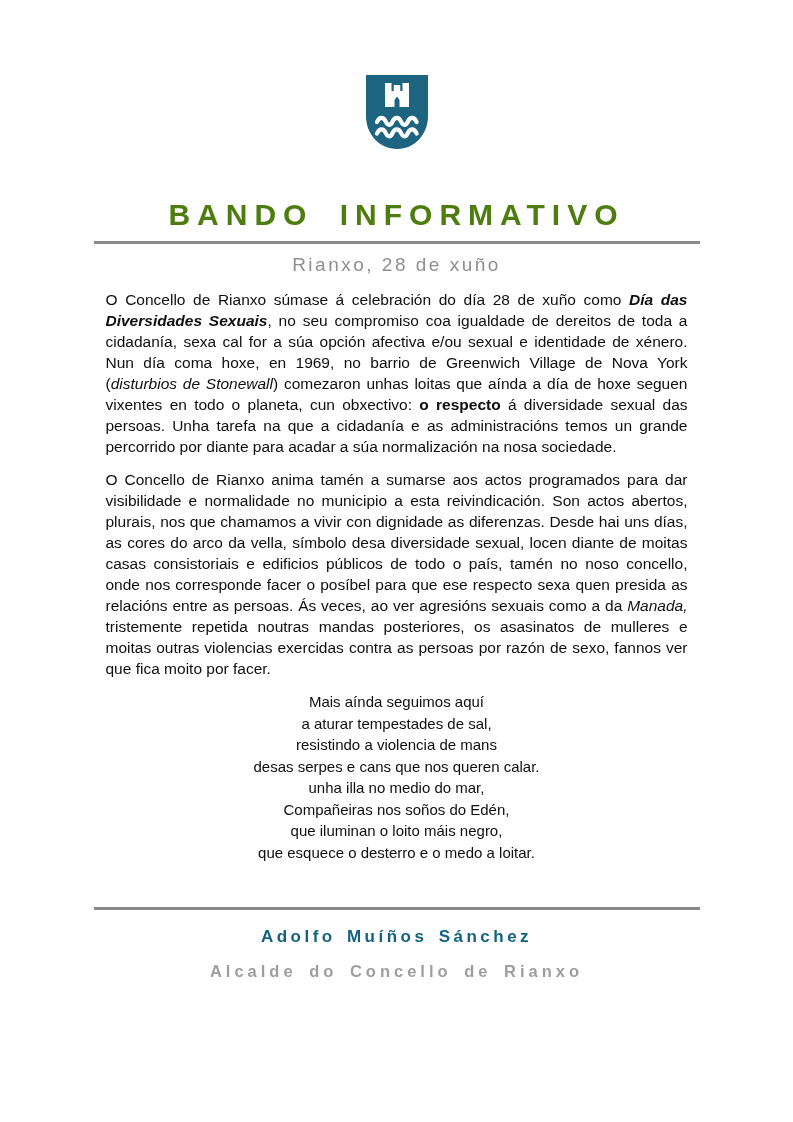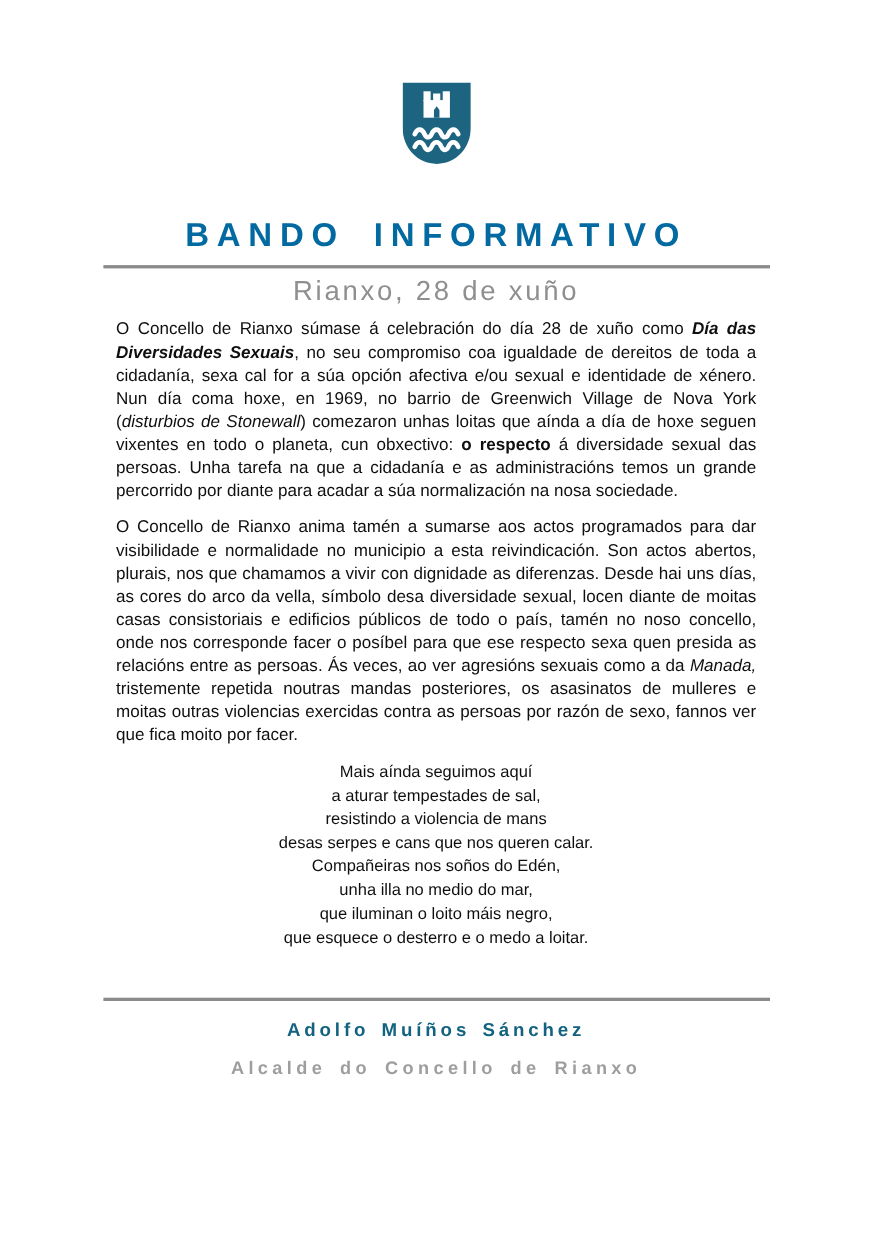--- a/index.html
+++ b/index.html
@@ -24,32 +24,32 @@
   .logo-wrap svg { display: block; }
 
   .doc-title {
     margin-top: 48px;
     text-align: center;
     font-size: 30px;
     line-height: 36px;
     font-weight: 700;
     letter-spacing: 7px;
     word-spacing: 11px;
-    color: #0369a1;
+    color: #4d7c0f;
   }
   .rule {
     width: 606px;
     height: 3px;
     background: #8a8a8a;
     margin: 8px auto 0 auto;
   }
   .date-line {
     margin-top: 9px;
     text-align: center;
-    font-size: 25px;
+    font-size: 19px;
     line-height: 24px;
     letter-spacing: 2.5px;
     color: #8f8f8f;
   }
 
   .content {
     width: 606px;
     margin: 0 auto;
     font-size: 15.5px;
     line-height: 21px;
@@ -127,22 +127,22 @@
   <div class="date-line">Rianxo, 28 de xuño</div>
 
   <div class="content">
     <p class="para-1"><span class="seg-normal">O Concello de Rianxo súmase á celebración do día 28 de xuño como </span><span class="seg-bold-italic">Día das Diversidades Sexuais</span><span class="seg-normal">, no seu compromiso coa igualdade de dereitos de toda a cidadanía, sexa cal for a súa opción afectiva e/ou sexual e identidade de xénero. Nun día coma hoxe, en 1969, no barrio de Greenwich Village de Nova York (</span><span class="seg-italic">disturbios de Stonewall</span><span class="seg-normal">) comezaron unhas loitas que aínda a día de hoxe seguen vixentes en todo o planeta, cun obxectivo: </span><span class="seg-bold">o respecto</span><span class="seg-normal"> á diversidade sexual das persoas. Unha tarefa na que a cidadanía e as administracións temos un grande percorrido por diante para acadar a súa normalización na nosa sociedade.</span></p>
     <p class="para-2"><span class="seg-normal">O Concello de Rianxo anima tamén a sumarse aos actos programados para dar visibilidade e normalidade no municipio a esta reivindicación. Son actos abertos, plurais, nos que chamamos a vivir con dignidade as diferenzas. Desde hai uns días, as cores do arco da vella, símbolo desa diversidade sexual, locen diante de moitas casas consistoriais e edificios públicos de todo o país, tamén no noso concello, onde nos corresponde facer o posíbel para que ese respecto sexa quen presida as relacións entre as persoas. Ás veces, ao ver agresións sexuais como a da </span><span class="seg-italic">Manada,</span><span class="seg-normal"> tristemente repetida noutras mandas posteriores, os asasinatos de mulleres e moitas outras violencias exercidas contra as persoas por razón de sexo, fannos ver que fica moito por facer.</span></p>
     <div class="poem">
         <div class="poem-line">Mais aínda seguimos aquí</div>
         <div class="poem-line">a aturar tempestades de sal,</div>
         <div class="poem-line">resistindo a violencia de mans</div>
         <div class="poem-line">desas serpes e cans que nos queren calar.</div>
+        <div class="poem-line">unha illa no medio do mar,</div>
         <div class="poem-line">Compañeiras nos soños do Edén,</div>
-        <div class="poem-line">unha illa no medio do mar,</div>
         <div class="poem-line">que iluminan o loito máis negro,</div>
         <div class="poem-line">que esquece o desterro e o medo a loitar.</div>
       </div>
   </div>
 
   <div class="rule rule-footer"></div>
 
   <div class="signature-name">Adolfo Muíños Sánchez</div>
   <div class="signature-role">Alcalde do Concello de Rianxo</div>
 

